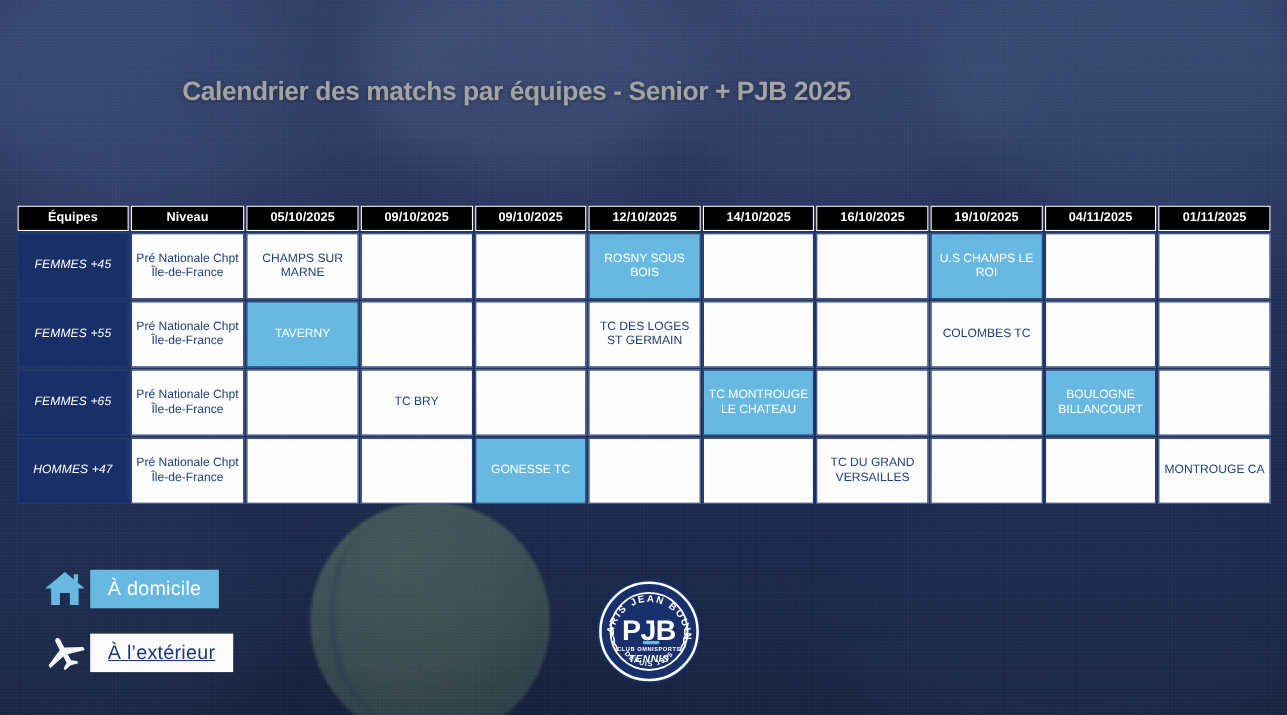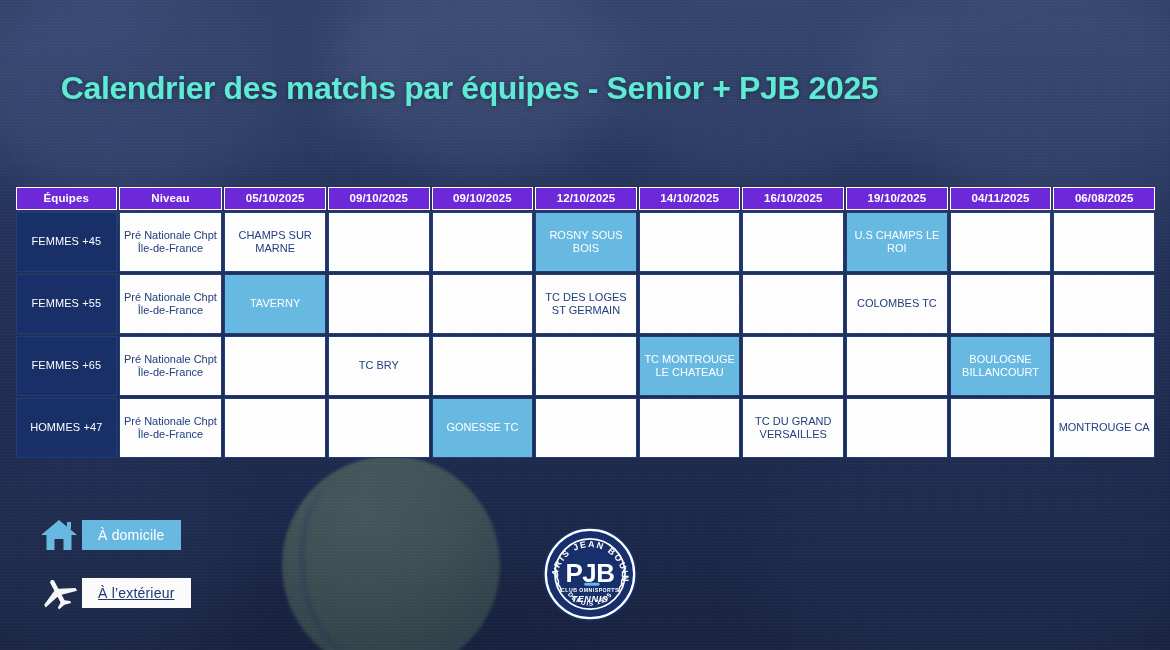--- a/index.html
+++ b/index.html
@@ -85,22 +85,22 @@
 
   
   #content { position: relative; z-index: 2; width: 1170px; height: 650px; }
 
   #page-title {
     position: absolute;
     top: 70px;
     left: 0;
     width: 939px;
     text-align: center;
-    color: #5eead4;
-    font-size: 32px;
+    color: #a3a3a3;
+    font-size: 24px;
     font-weight: bold;
     letter-spacing: -0.4px;
     text-shadow: 0 1px 5px rgba(0,0,0,.35);
     white-space: nowrap;
   }
 
   
   #schedule-table {
     position: absolute;
     left: 14px;
@@ -114,34 +114,35 @@
   #schedule-table td {
     border: 1px solid #203e7f;
     font-size: 11px;
     line-height: 1.22;
     text-align: center;
     vertical-align: middle;
     padding: 2px 3px;
     overflow: hidden;
   }
   #schedule-table thead th {
-    background: #6d28d9;
+    background: #000000;
     color: #ffffff;
     font-weight: bold;
     font-size: 11.5px;
     height: 23px;
     border: 1px solid #ffffff;
     letter-spacing: .1px;
   }
   td.team-cell {
     background: #182f68;
     color: #ffffff;
     font-size: 11px;
     border: 1px solid #ffffff;
     letter-spacing: .1px;
+    font-style: italic;
   }
   td.level-cell {
     background: #fdfdfd;
     color: #22407e;
     font-size: 11px;
   }
   td.match-cell {
     background: #fdfdfd;
     color: #22407e;
     height: 60px;
@@ -172,21 +173,21 @@
   }
   .legend-icon {
     width: 46px;
     height: 40px;
     display: flex;
     align-items: center;
     justify-content: center;
     flex: 0 0 auto;
   }
   .legend-label {
-    font-size: 14px;
+    font-size: 18px;
     padding: 7px 16px;
     white-space: nowrap;
     letter-spacing: .2px;
   }
   .legend-label.home {
     background: #68b9e2;
     color: #ffffff;
   }
   .legend-label.away {
     background: #fbfbfb;
@@ -245,21 +246,21 @@
           <th>Équipes</th>
           <th>Niveau</th>
           <th>05/10/2025</th>
           <th>09/10/2025</th>
           <th>09/10/2025</th>
           <th>12/10/2025</th>
           <th>14/10/2025</th>
           <th>16/10/2025</th>
           <th>19/10/2025</th>
           <th>04/11/2025</th>
-          <th>06/08/2025</th>
+          <th>01/11/2025</th>
         </tr>
     </thead>
     <tbody id="table-body">
         <tr>
           <td class="team-cell">FEMMES +45</td>
           <td class="level-cell">Pré Nationale Chpt Île-de-France</td>
           <td class="match-cell away">CHAMPS SUR MARNE</td>
           <td class="match-cell empty"></td>
           <td class="match-cell empty"></td>
           <td class="match-cell home">ROSNY SOUS BOIS</td>

